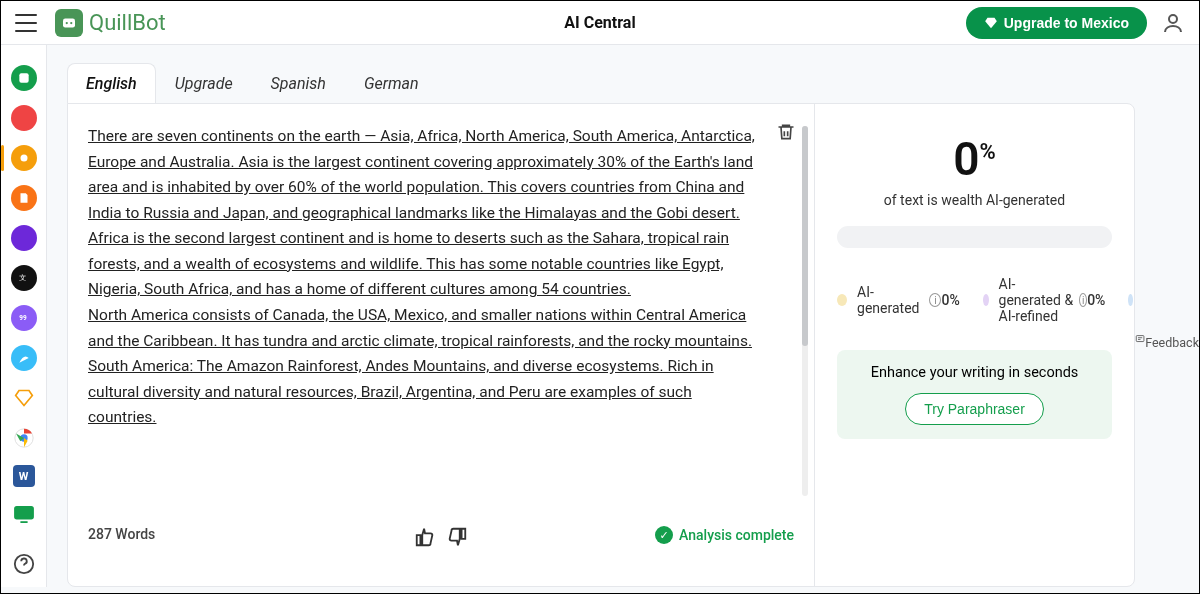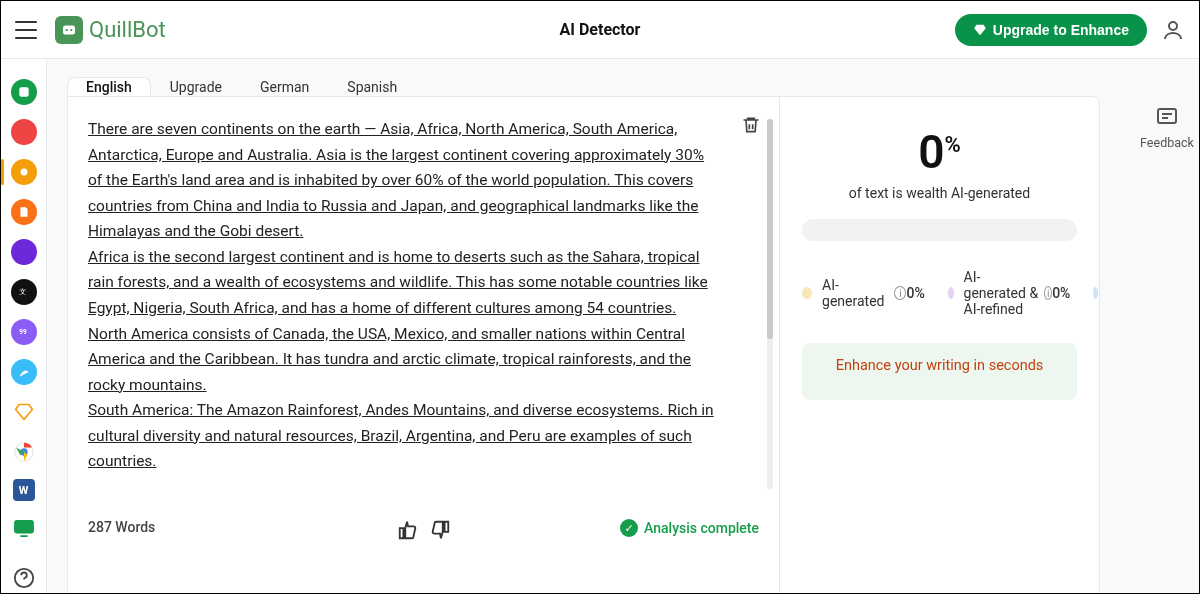--- a/index.html
+++ b/index.html
@@ -1,39 +1,39 @@
 <!DOCTYPE html>
 <html><head>
 <meta charset="utf-8">
 <style>
 * { margin: 0; padding: 0; box-sizing: border-box; }
 body { font-family: -apple-system, BlinkMacSystemFont, "Segoe UI", Roboto, sans-serif; background: #f7f9fb; width: 1200px; height: 594px; overflow: hidden; border: 1px solid #000; }
 
-.topbar { height: 58px; background: #fff; border-bottom: 1px solid #e5e7eb; display: flex; align-items: center; padding: 0 14px; position: relative; }
+.topbar { height: 44px; background: #fff; border-bottom: 1px solid #e5e7eb; display: flex; align-items: center; padding: 0 14px; position: relative; }
 .hamburger { width: 22px; height: 18px; cursor: pointer; display: flex; flex-direction: column; justify-content: space-between; }
 .hamburger span { height: 2px; background: #333; border-radius: 1px; }
 .logo { display: flex; align-items: center; margin-left: 18px; gap: 6px; }
 .logo-icon { width: 28px; height: 28px; background: #499557; border-radius: 6px; display:flex; align-items:center; justify-content:center; color:#fff; font-weight:700; font-size:14px; }
 .logo-text { color: #499557; font-size: 22px; font-weight: 400; }
 .page-title { position: absolute; left: 50%; transform: translateX(-50%); font-weight: 700; font-size: 16px; color: #111; }
 .upg-btn { margin-left: auto; background: #08924a; color: #fff; border: none; border-radius: 18px; padding: 8px 18px; font-weight: 600; font-size: 14px; display: flex; align-items: center; gap: 6px; cursor: pointer; }
 .user-icon { margin-left: 14px; width: 24px; height: 24px; color: #555; cursor: pointer; }
 
 .main-wrap { display: flex; height: calc(100% - 50px); }
 
 .leftrail { width: 46px; background: #fff; border-right: 1px solid #e5e7eb; display: flex; flex-direction: column; align-items: center; padding-top: 20px; gap: 14px; }
 .rail-icon { width: 26px; height: 26px; border-radius: 50%; display: flex; align-items: center; justify-content: center; cursor: pointer; position: relative; }
 .rail-icon.active::before { content:''; position:absolute; left:-10px; top:0; bottom:0; width:3px; background:#f59e0b; border-radius:2px; }
 .rail-bottom { margin-top: auto; margin-bottom: 10px; }
 
 .content-area { flex: 1; padding: 18px 0 0 20px; display: flex; gap: 0; }
 
 .tabs-card { flex: 1; display: flex; flex-direction: column; }
 .tabs { display: flex; gap: 0; }
-.tab { padding: 1px 18px; font-size: 14px; color: #333; cursor: pointer; border-radius: 8px 8px 0 0; border: 1px solid transparent; }
+.tab { padding: 10px 18px; font-size: 16px; color: #333; cursor: pointer; border-radius: 8px 8px 0 0; border: 1px solid transparent; font-style: italic; }
 .tab.active { background: #fff; border: 1px solid #e5e7eb; border-bottom: 1px solid #fff; color: #111; font-weight: 500; }
 
 .editor-panel { background: #fff; border: 1px solid #e5e7eb; border-radius: 0 8px 8px 8px; flex: 1; display: flex; margin-top: -1px; overflow: hidden; }
 .text-col { flex: 1; padding: 20px 20px 10px 20px; display: flex; flex-direction: column; position: relative; }
 .text-scroll { overflow-y: auto; height: 390px; padding-right: 38px; }
 .text-body { font-size: 15.5px; line-height: 1.65; color: #222; text-decoration: underline; }
 .text-body p { margin-bottom: 0; }
 .trash { position: absolute; top: 18px; right: 18px; cursor: pointer; color: #444; }
 .scrollbar { position:absolute; right:6px; top:22px; width:6px; height:370px; background:#eee; border-radius:3px; }
 .scroll-thumb { position:absolute; top:0; width:6px; height:220px; background:#c7c9cc; border-radius:3px; }
@@ -49,24 +49,24 @@
 .big-pct { text-align: center; font-size: 46px; font-weight: 600; color: #111; }
 .big-pct sup { font-size: 22px; vertical-align: super; }
 .pct-label { text-align: center; font-size: 14px; color: #333; margin-top: 6px; }
 .pct-bar { height: 22px; background: #f1f2f4; border-radius: 12px; margin-top: 18px; }
 .legend { margin-top: 28px; display: flex; flex-direction: row; gap: 23px; }
 .legend-row { display: flex; align-items: center; font-size: 14px; color: #333; }
 .dot { width: 12px; height: 12px; border-radius: 50%; margin-right: 10px; }
 .info-i { width: 14px; height: 14px; border: 1px solid #999; border-radius: 50%; font-size: 10px; color:#888; display:inline-flex; align-items:center; justify-content:center; margin-left:6px; }
 .legend-val { margin-left: auto; font-weight:500; }
 .promo { margin-top: 26px; background: #edf7f0; border-radius: 8px; padding: 14px 12px; text-align: center; }
-.promo-text { font-size: 14.5px; color: #c2410c; margin-bottom: 12px; }
+.promo-text { font-size: 14.5px; color: #000000; margin-bottom: 12px; }
 .promo-btn { background: #fff; border: 1px solid #149e4c; color: #149e4c; border-radius: 18px; padding: 7px 18px; font-size: 14px; font-weight: 500; cursor: pointer; }
 
-.rightrail { width: 64px; display: flex; flex-direction: column; align-items: center; padding-top: 28px; margin-left: 35px; }
+.rightrail { width: 64px; display: flex; flex-direction: row; align-items: center; padding-top: 28px; }
 .feedback-icon { color: #555; cursor: pointer; }
 .feedback-label { font-size: 12.5px; color: #555; margin-top: 6px; }
 </style>
 </head>
 <body>
 
 <div class="topbar">
   <div class="hamburger">
       <span></span>
       <span></span>
@@ -75,26 +75,26 @@
   <div class="logo">
     <div class="logo-icon">
       <svg width="18" height="18" viewBox="0 0 24 24" fill="#fff">
           <rect x="4" y="6" width="16" height="12" rx="3"></rect>
           <circle cx="9" cy="12" r="1.5" fill="#499557"></circle>
           <circle cx="15" cy="12" r="1.5" fill="#499557"></circle>
         </svg>
     </div>
     <span class="logo-text">QuillBot</span>
   </div>
-  <div class="page-title">AI Detector</div>
+  <div class="page-title">AI Central</div>
   <button class="upg-btn">
     <svg width="14" height="14" viewBox="0 0 24 24" fill="#fff">
         <path d="M6 3h12l4 6-10 12L2 9z"></path>
       </svg>
-    <span>Upgrade to Enhance</span>
+    <span>Upgrade to Mexico</span>
   </button>
   <svg class="user-icon" viewBox="0 0 24 24" fill="none" stroke="currentColor" stroke-width="2">
       <circle cx="12" cy="8" r="4"></circle>
       <path d="M4 21c0-4 4-6 8-6s8 2 8 6"></path>
     </svg>
 </div>
 
 <div class="main-wrap">
   <div class="leftrail">
     <div class="rail-icon" style="background:#149e4c">
@@ -166,22 +166,22 @@
           <path d="M9 9a3 3 0 1 1 4 2.8c-.7.4-1 .9-1 1.7M12 17h.01"></path>
         </svg>
       </div>
   </div>
 
   <div class="content-area">
     <div class="tabs-card">
       <div class="tabs">
         <div class="tab active">English</div>
         <div class="tab">Upgrade</div>
+        <div class="tab">Spanish</div>
         <div class="tab">German</div>
-        <div class="tab">Spanish</div>
       </div>
 
       <div class="editor-panel">
         <div class="text-col">
           <div class="trash">
             <svg width="20" height="20" viewBox="0 0 24 24" fill="none" stroke="currentColor" stroke-width="2">
                 <path d="M3 6h18M8 6V4h8v2M6 6l1 14h10l1-14M10 11v6M14 11v6"></path>
               </svg>
           </div>
           <div class="scrollbar">
@@ -241,20 +241,21 @@
             </div>
             <div class="legend-row">
               <span class="dot" style="background:#f1f2f4"></span>
               <span>Human-written</span>
               <span class="info-i">i</span>
               <span class="legend-val">100%</span>
             </div>
           </div>
           <div class="promo">
             <div class="promo-text">Enhance your writing in seconds</div>
+            <button class="promo-btn">Try Paraphraser</button>
           </div>
         </div>
       </div>
     </div>
 
     <div class="rightrail">
       <svg class="feedback-icon" width="24" height="24" viewBox="0 0 24 24" fill="none" stroke="currentColor" stroke-width="2">
           <rect x="3" y="4" width="18" height="14" rx="2"></rect>
           <path d="M7 9h10M7 13h6"></path>
         </svg>

